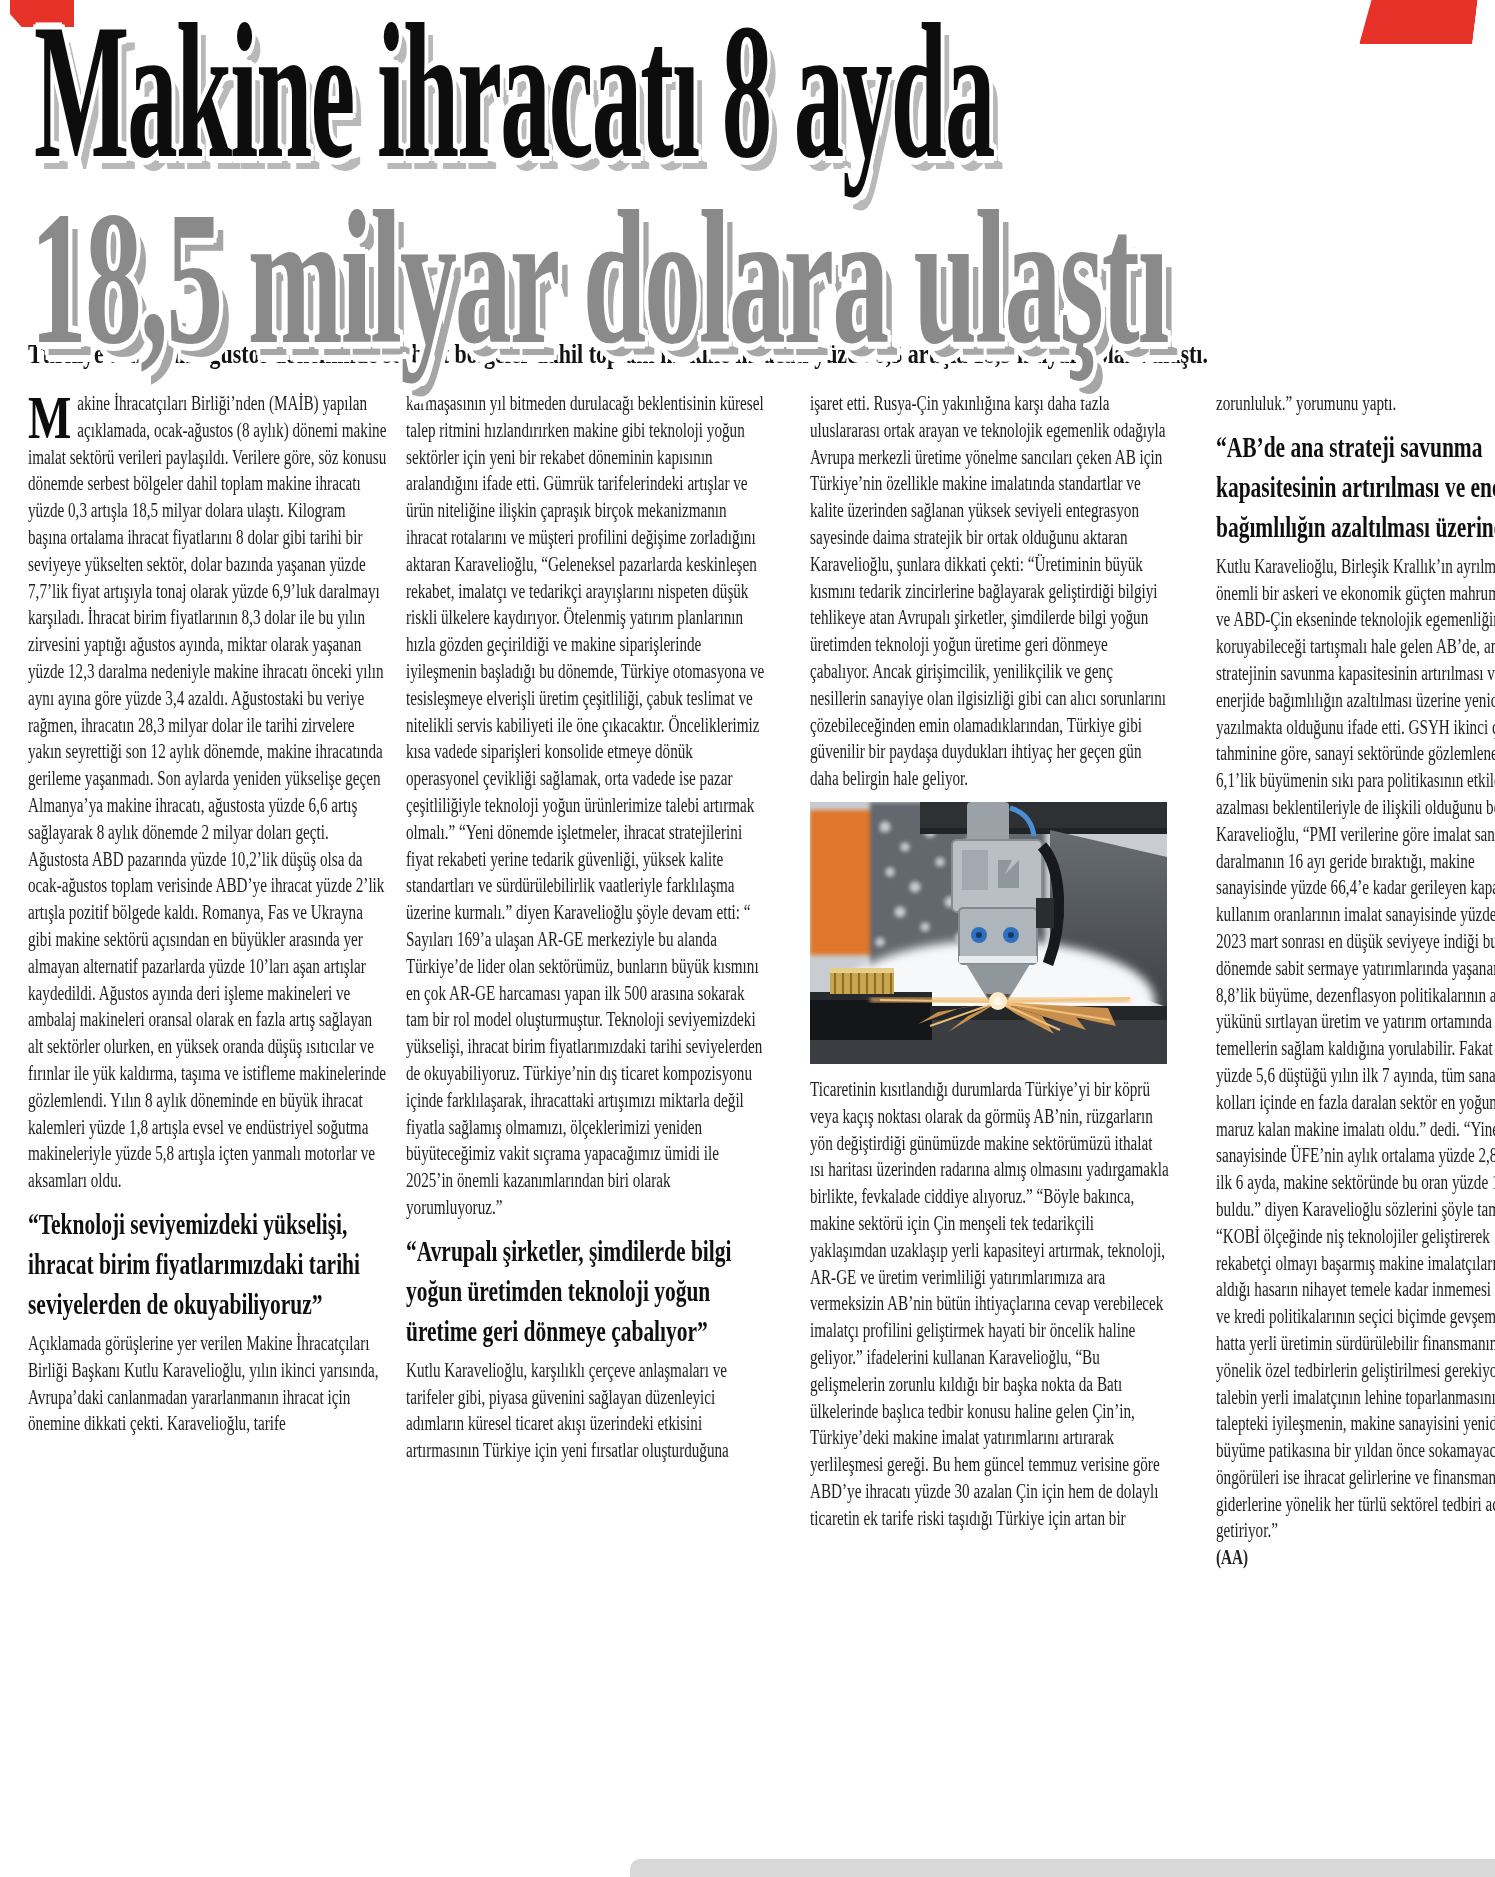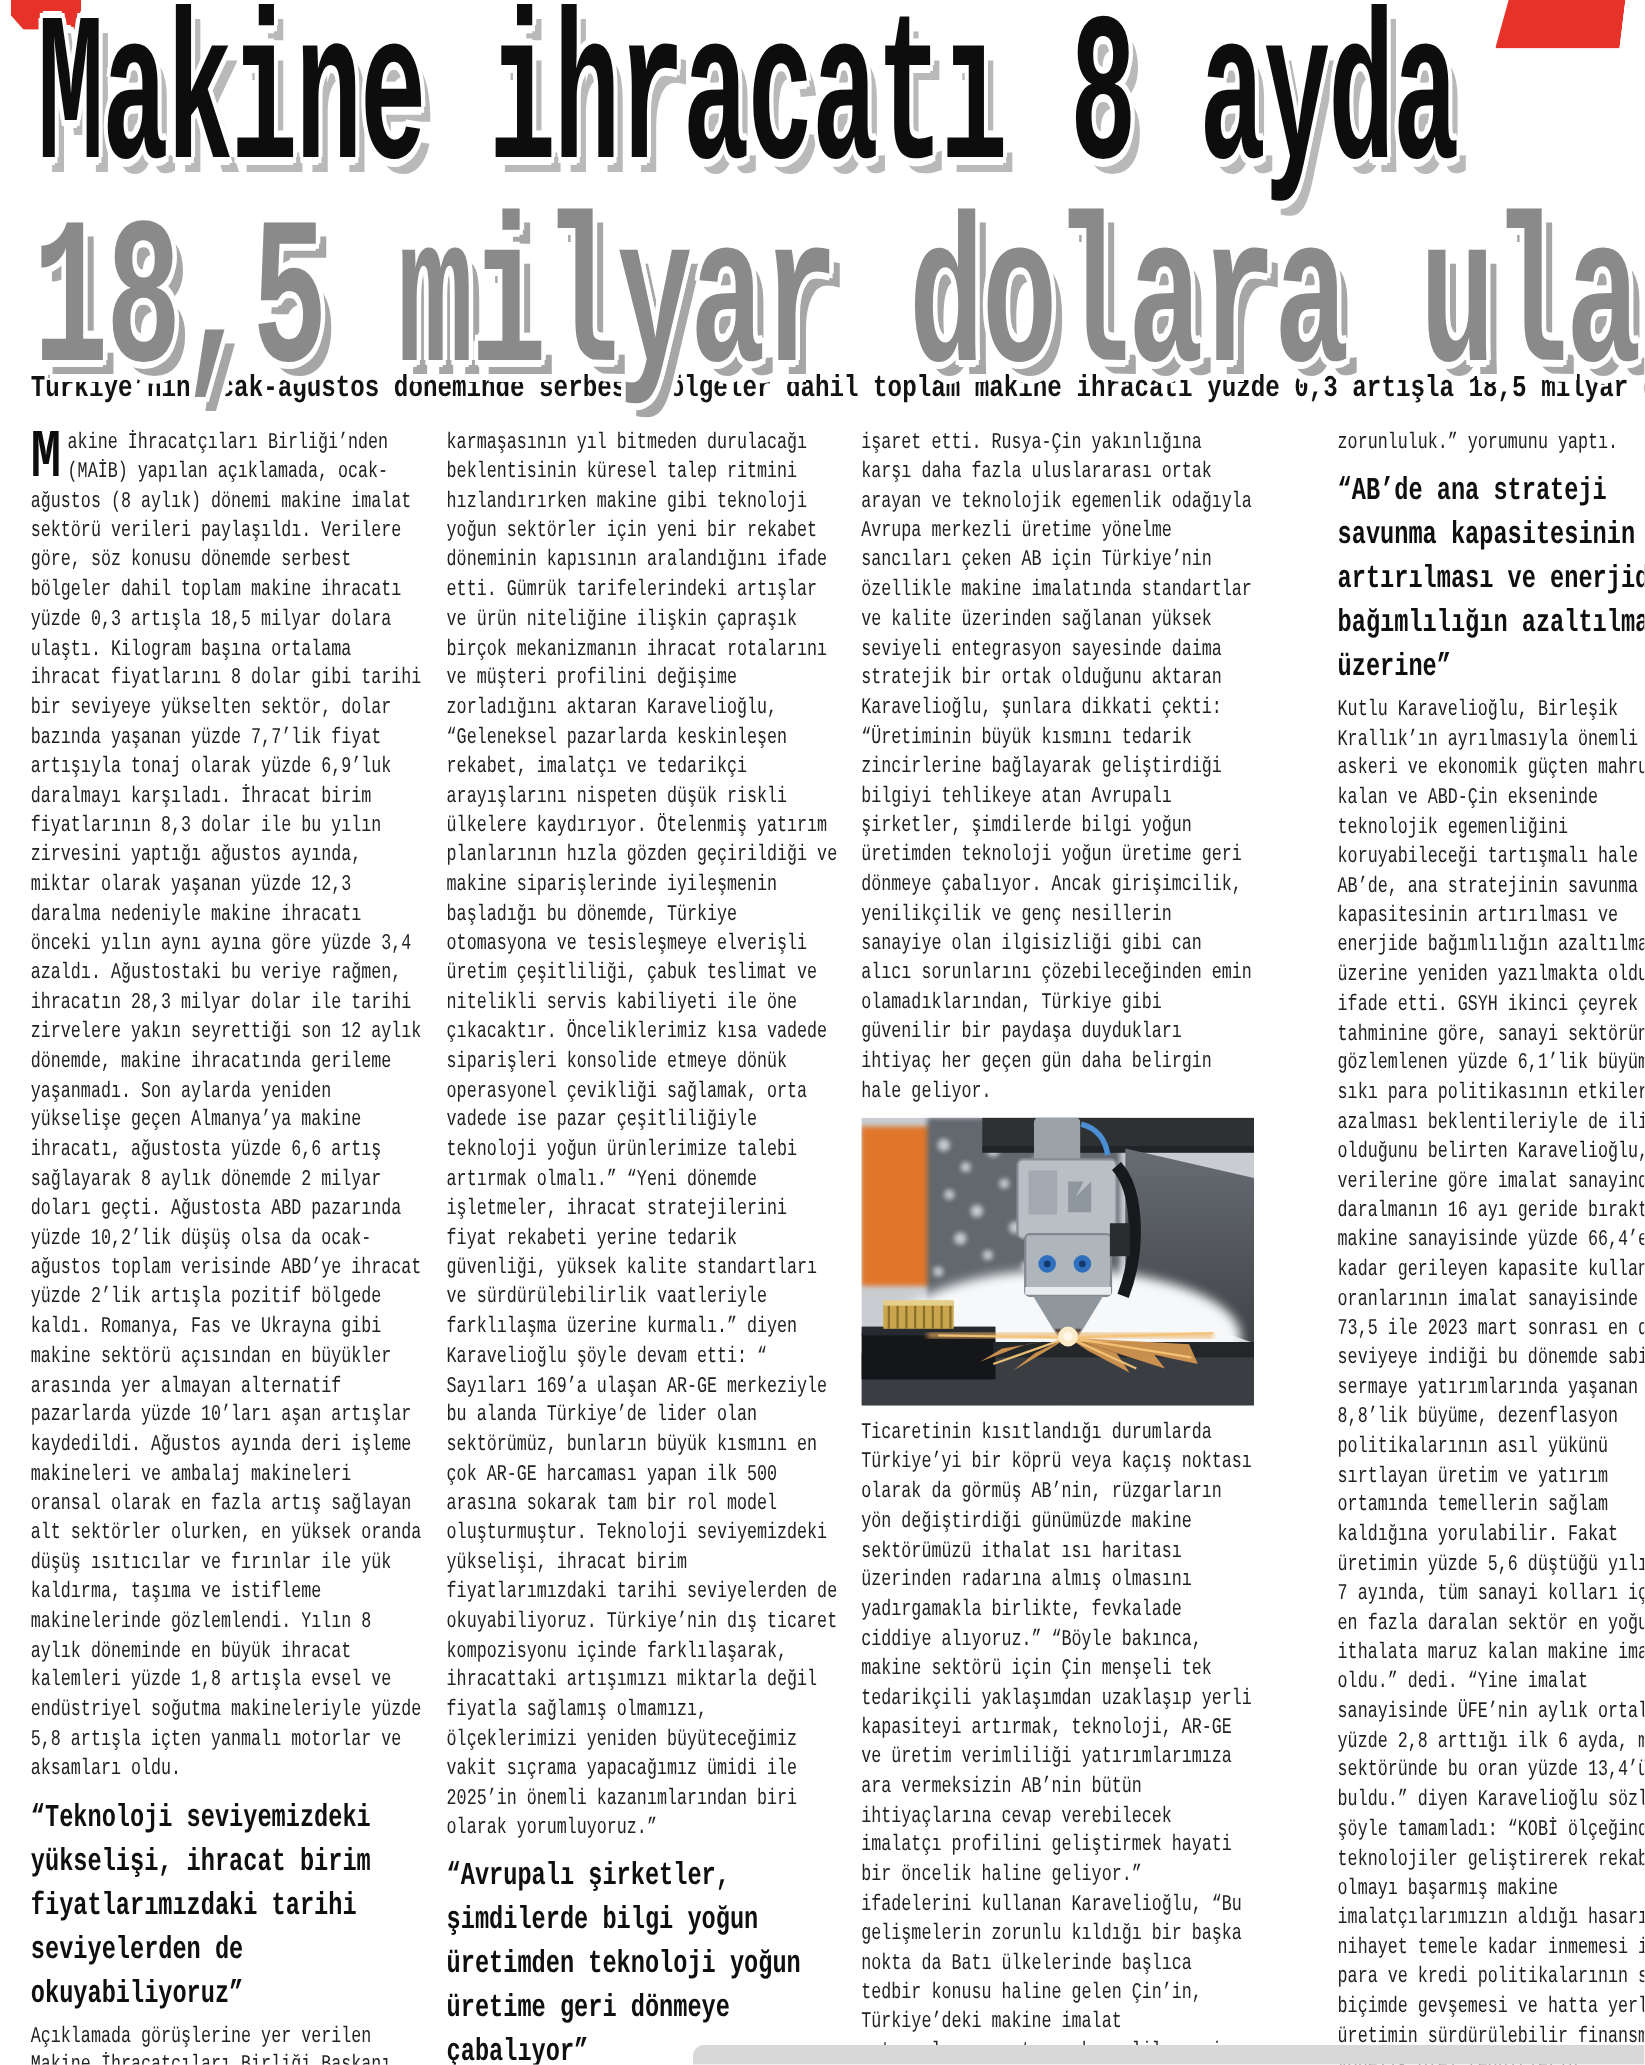--- a/index.html
+++ b/index.html
@@ -1,17 +1,17 @@
 <!DOCTYPE html>
 <html><head>
 <meta charset="utf-8">
 <style>
   html,body{margin:0;padding:0;background:#ffffff;}
   #page{position:relative;width:1495px;height:1877px;background:#ffffff;overflow:hidden;
-        font-family:Liberation Mono, monospace;color:#1c1c1c;}
+        font-family:Liberation Serif, serif;color:#1c1c1c;}
 
   
   .red-tl{position:absolute;left:10px;top:0;width:64px;height:27px;background:#e63229;
           clip-path:polygon(0 0,100% 0,100% 100%,18% 100%,0 52%);}
   .red-tr{position:absolute;left:1362px;top:0;width:113px;height:44px;background:#e63229;
           transform:skewX(-7deg);clip-path:polygon(6% 0,100% 0,100% 100%,0 100%);}
 
   
   .headline-line{position:relative;display:inline-block;white-space:nowrap;
      font-weight:700;letter-spacing:-0.018em;z-index:1;}
@@ -29,21 +29,21 @@
 
   
   #standfirst{position:absolute;left:28px;top:338px;width:1835px;
       font-size:27.5px;line-height:32px;font-weight:700;color:#131313;
       transform:scaleX(.80);transform-origin:left top;white-space:nowrap;}
 
   
   .col{position:absolute;top:390px;}
   #col1{left:28px;width:360px;}
   #col2{left:406px;width:360px;}
-  #col3{left:783px;width:358px;}
+  #col3{left:810px;width:358px;}
   #col4{left:1216px;width:333px;}
   .colscale{transform:scaleX(.74);transform-origin:left top;}
   #col1 .colscale,#col2 .colscale,#col3 .colscale{width:486px;}
   #col4 .colscale{width:450px;}
   .body-p{margin:0;font-size:20.5px;line-height:26.8px;color:#222;text-align:left;}
   .subhead{margin:10px 0 6px 0;font-size:29px;line-height:40px;font-weight:700;color:#0f0f0f;}
   .dropcap{float:left;font-size:62px;line-height:50px;font-weight:700;color:#0d0d0d;
            padding:2px 8px 0 0;}
   .credit{font-weight:700;}
 

